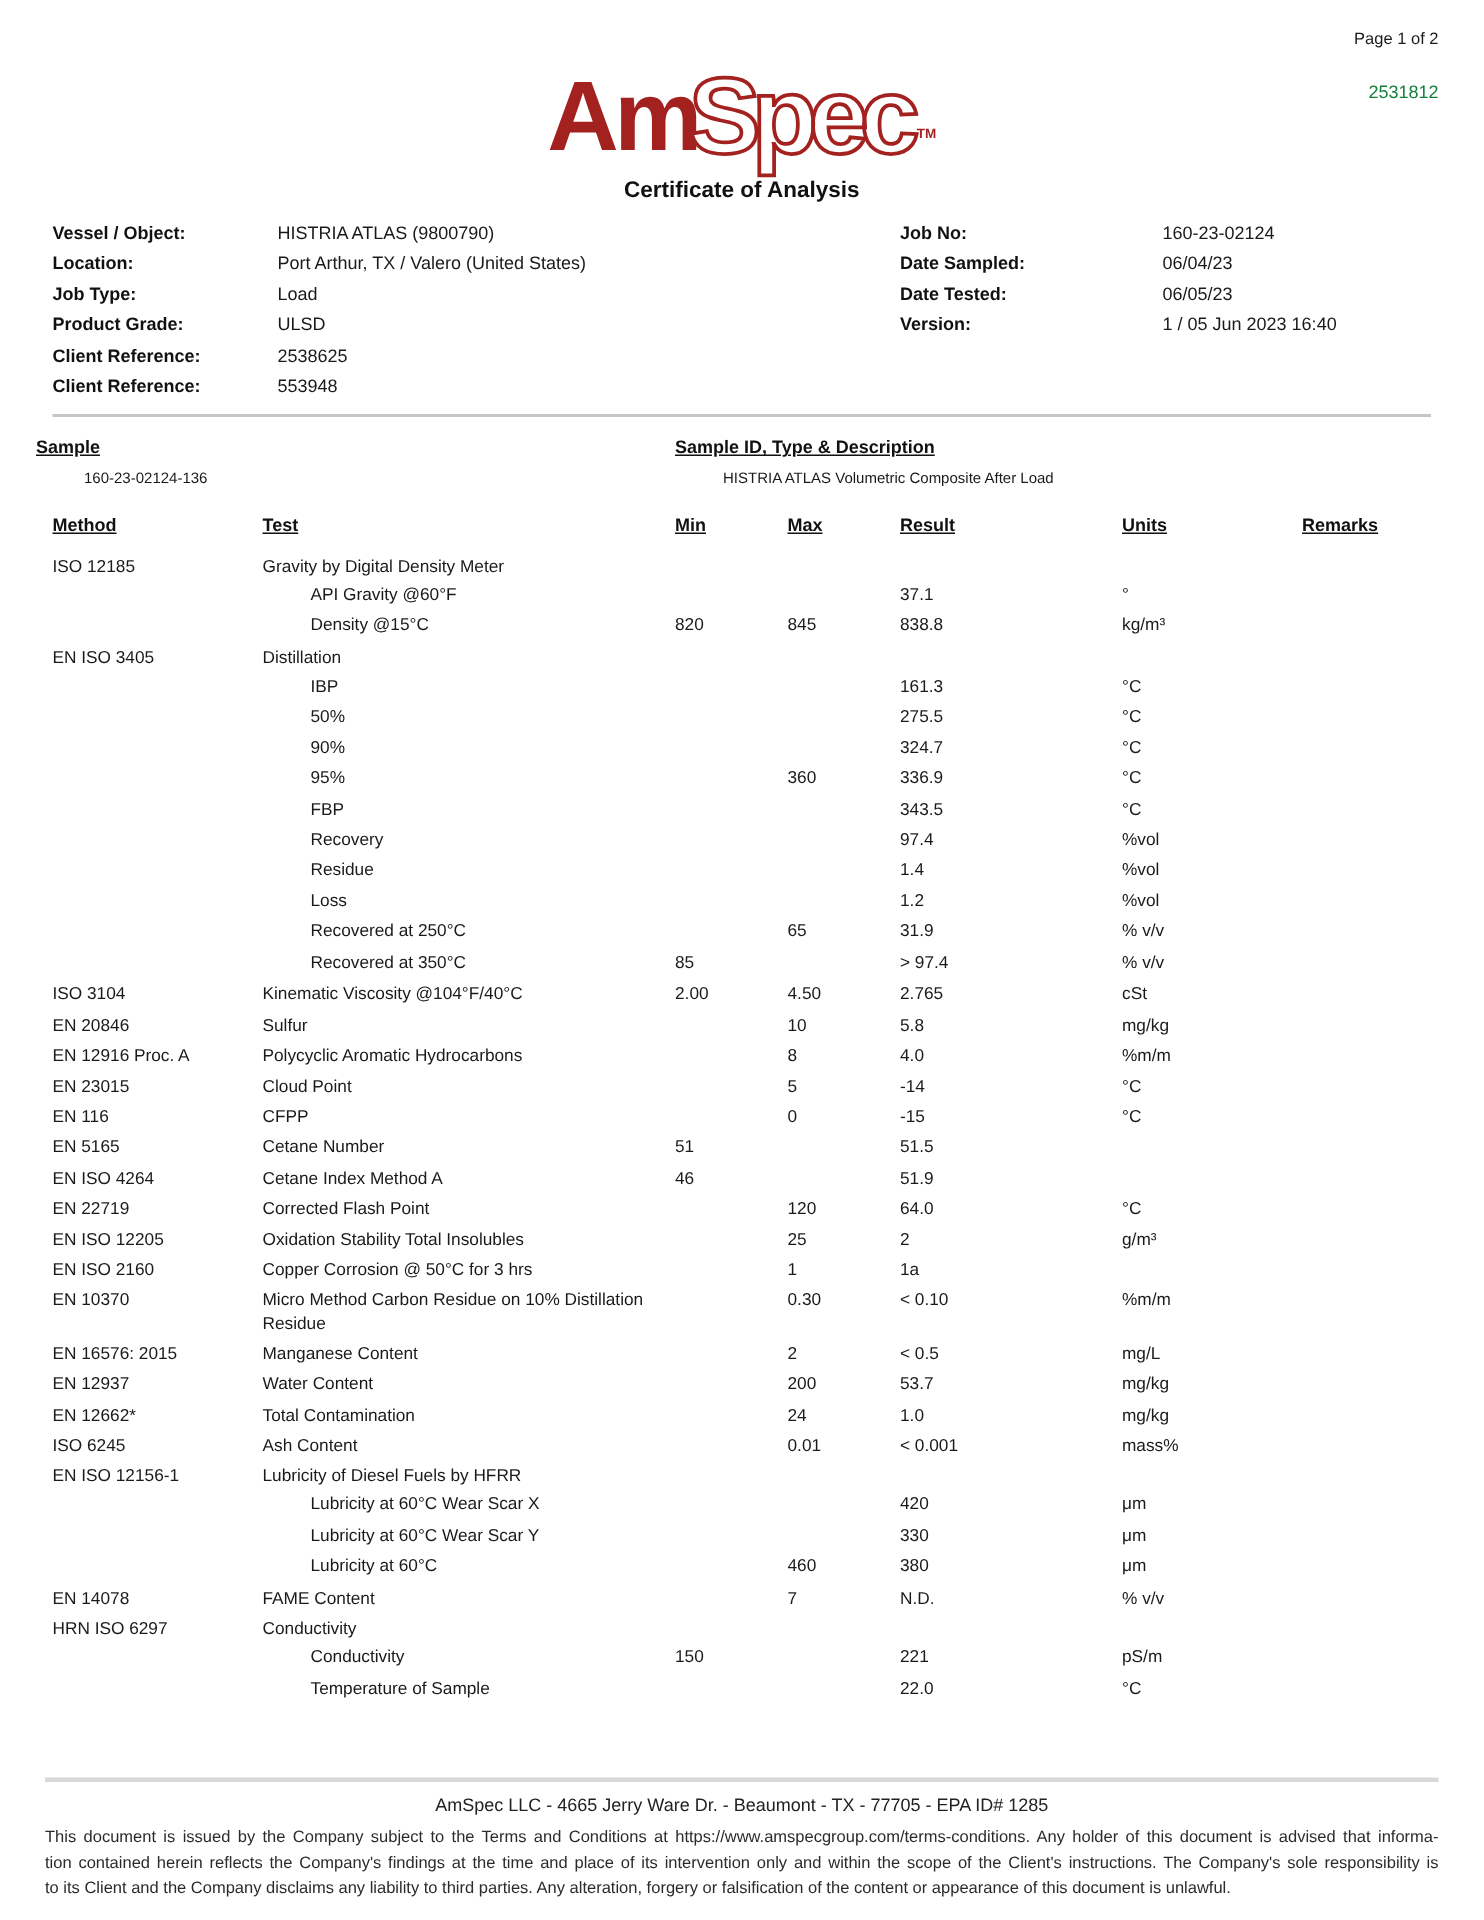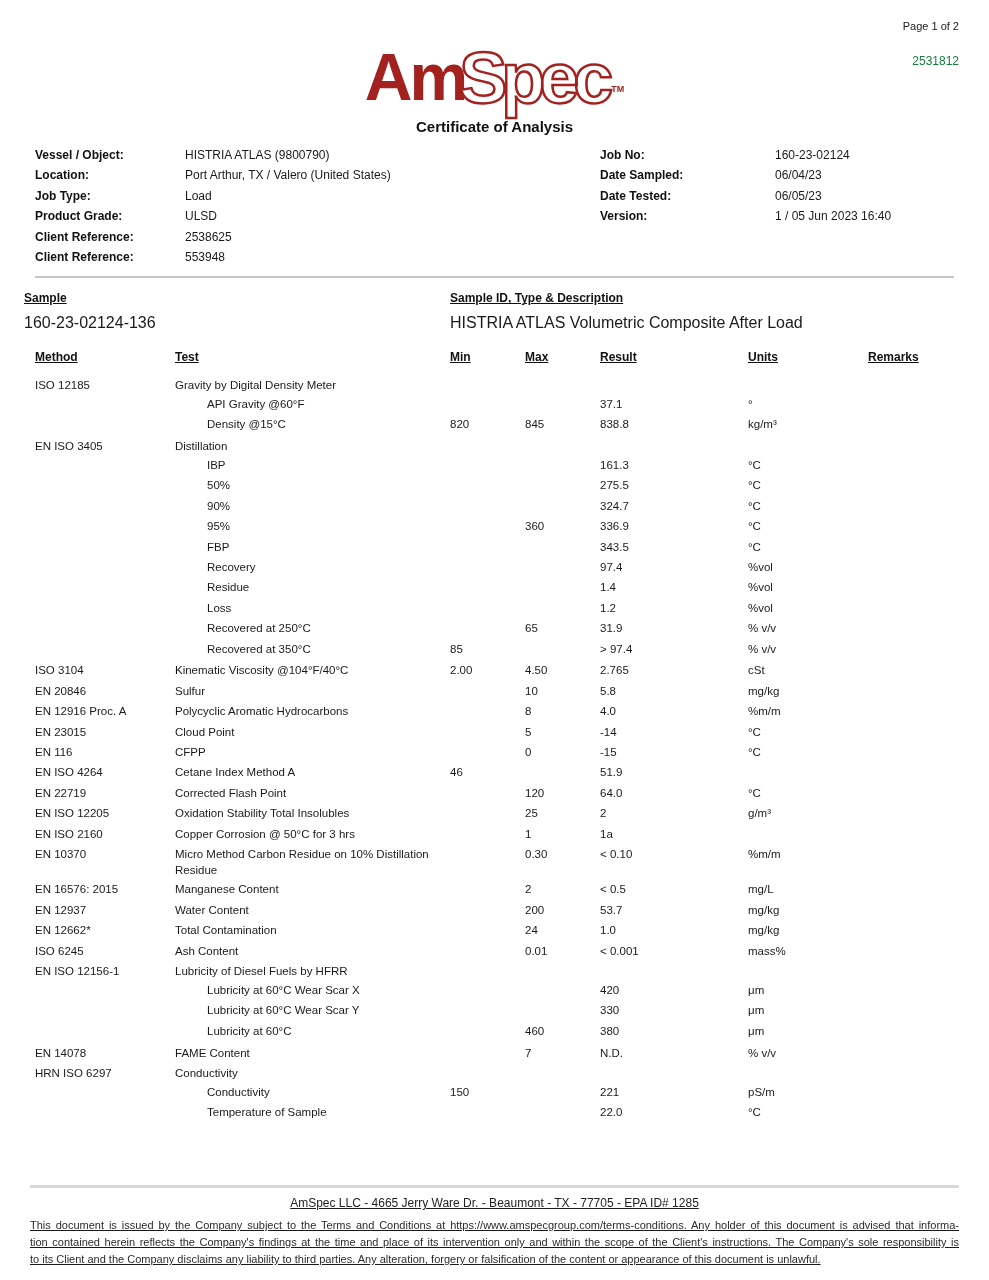--- a/index.html
+++ b/index.html
@@ -81,21 +81,21 @@
 
   
   .sample-section { position: relative; margin-top: 13px; padding: 0 24px; }
   .sample-col-right { position: absolute; left: 450px; top: 0; }
   .section-header {
     font-size: 12px;
     font-weight: bold;
     text-decoration: underline;
     color: #111;
   }
-  .sample-value { font-size: 16px; margin-top: 9px; color: #1a1a1a; }
+  .sample-value { font-size: 10px; margin-top: 9px; color: #1a1a1a; margin-left: 32px; }
 
   
   .results-table { margin: 18px 34px 0 35px; }
   .t-grid {
     display: grid;
     grid-template-columns: 140px 275px 75px 75px 148px 120px auto;
   }
   .t-head { margin-bottom: 9px; }
   .t-head .hc {
     font-size: 12px;
@@ -107,21 +107,20 @@
   .t-row.group { padding-top: 1.5px; }
   .t-row .c { display: block; line-height: 16px; padding-top: 2px; }
   .t-row.sub .test { padding-left: 32px; }
 
   
   .footer {
     position: absolute;
     top: 1185px;
     left: 30px;
     right: 30px;
-    text-decoration: underline;
   }
   .footer-bar { border-top: 3px solid #d8d8d8; }
   .footer-address {
     text-align: center;
     font-size: 12px;
     margin-top: 8px;
     color: #222;
   }
   .disclaimer { margin-top: 7px; font-size: 11px; color: #2b2b2b; }
   .disclaimer .d-line { line-height: 17px; }
@@ -411,20 +410,29 @@
         <div class="t-grid t-row group">
           <span class="c method">EN 116</span>
           <span class="c test">CFPP</span>
           <span class="c min"></span>
           <span class="c max">0</span>
           <span class="c result">-15</span>
           <span class="c units">°C</span>
           <span class="c remarks"></span>
         </div>
 
+        <div class="t-grid t-row group">
+          <span class="c method">EN 5165</span>
+          <span class="c test">Cetane Number</span>
+          <span class="c min">51</span>
+          <span class="c max"></span>
+          <span class="c result">51.5</span>
+          <span class="c units"></span>
+          <span class="c remarks"></span>
+        </div>
 
         <div class="t-grid t-row group">
           <span class="c method">EN ISO 4264</span>
           <span class="c test">Cetane Index Method A</span>
           <span class="c min">46</span>
           <span class="c max"></span>
           <span class="c result">51.9</span>
           <span class="c units"></span>
           <span class="c remarks"></span>
         </div>

